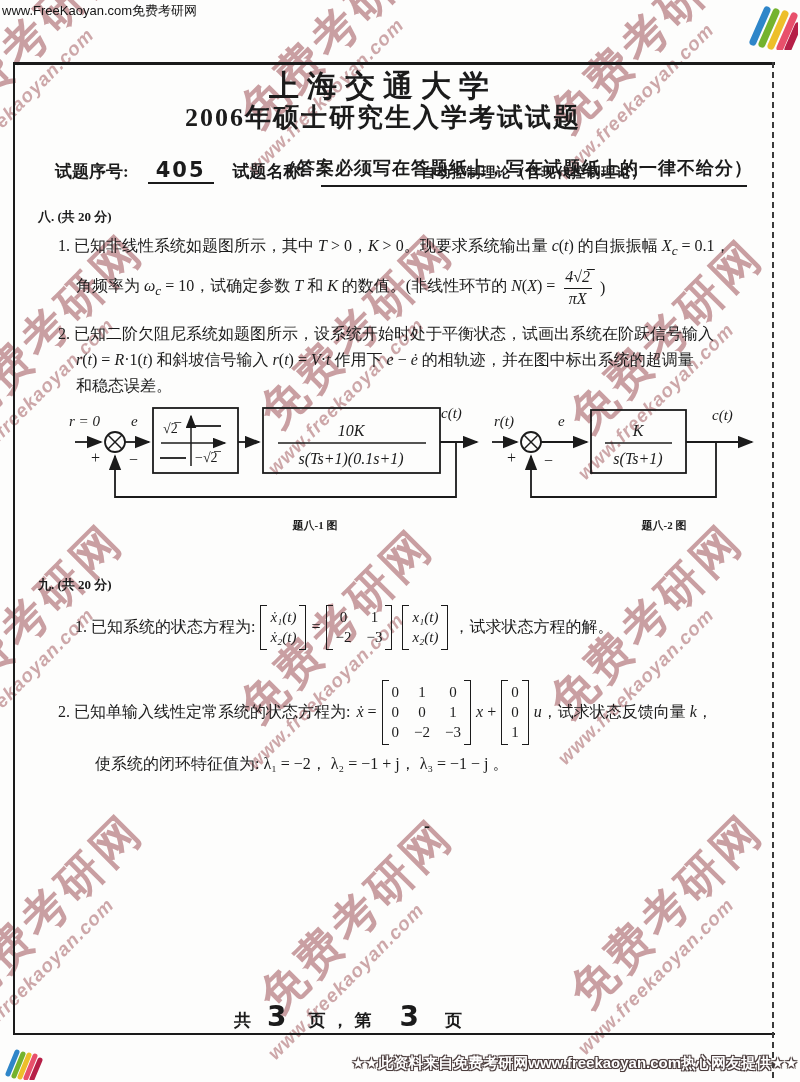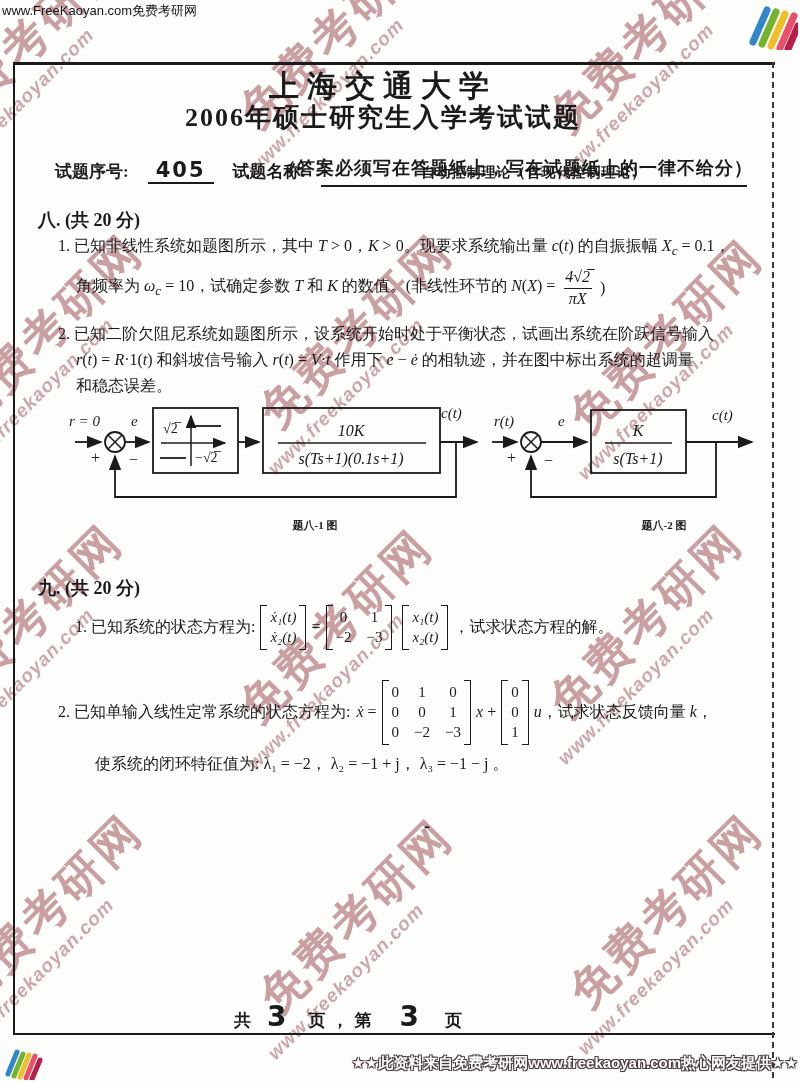--- a/index.html
+++ b/index.html
@@ -24,21 +24,21 @@
               border-bottom:2px solid #1a1a1a;}
   #dashed-edge{left:772px;top:62px;width:0;height:1016px;border-left:2px dashed #3a3a3a;}
   #title1{left:13px;top:66px;width:740px;text-align:center;font-size:30px;font-weight:700;letter-spacing:8px;}
   #title2{left:13px;top:100px;width:740px;text-align:center;font-size:26px;font-weight:700;letter-spacing:2px;}
   #meta-row{left:55px;top:134px;width:692px;display:flex;align-items:baseline;font-size:17px;font-weight:700;gap:15px;}
   #meta-no{font-size:21px;font-weight:700;border-bottom:2px solid #1b1b1b;padding:0 8px;margin:0 4px;
            font-family:"DejaVu Sans",sans-serif;letter-spacing:2px;}
   #meta-name-line{flex:1;border-bottom:2px solid #1b1b1b;text-align:center;font-size:14px;
                   font-weight:700;padding:0 4px 3px 4px;letter-spacing:1px;margin-top:30px;}
   #note-line{left:13px;top:156px;width:740px;text-align:right;font-size:18px;font-weight:700;letter-spacing:1px;}
-  .heading{font-size:18px;font-weight:700;}
+  .heading{font-size:13px;font-weight:700;}
   .body-text{font-size:16px;line-height:1.2;}
   .mathline{display:flex;align-items:center;}
   i{font-family:"Liberation Serif",serif;}
   
   .frac{display:inline-flex;flex-direction:column;align-items:center;vertical-align:middle;
         margin:0 5px;font-style:italic;font-size:16px;line-height:1.15;}
   .frac .den{border-top:1.6px solid #1b1b1b;padding:1px 5px 0 5px;}
   .frac .num{padding:0 5px 1px 5px;}
   
   .mat{position:relative;display:inline-grid;align-items:center;justify-items:center;

